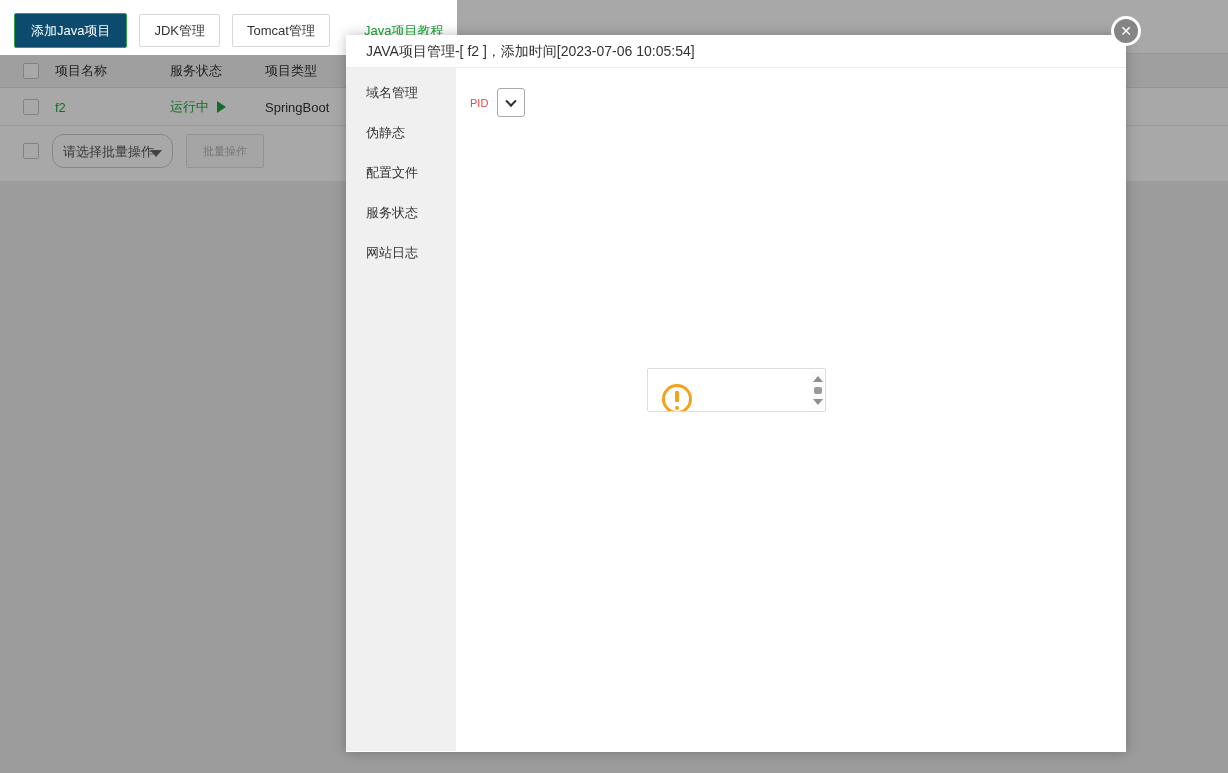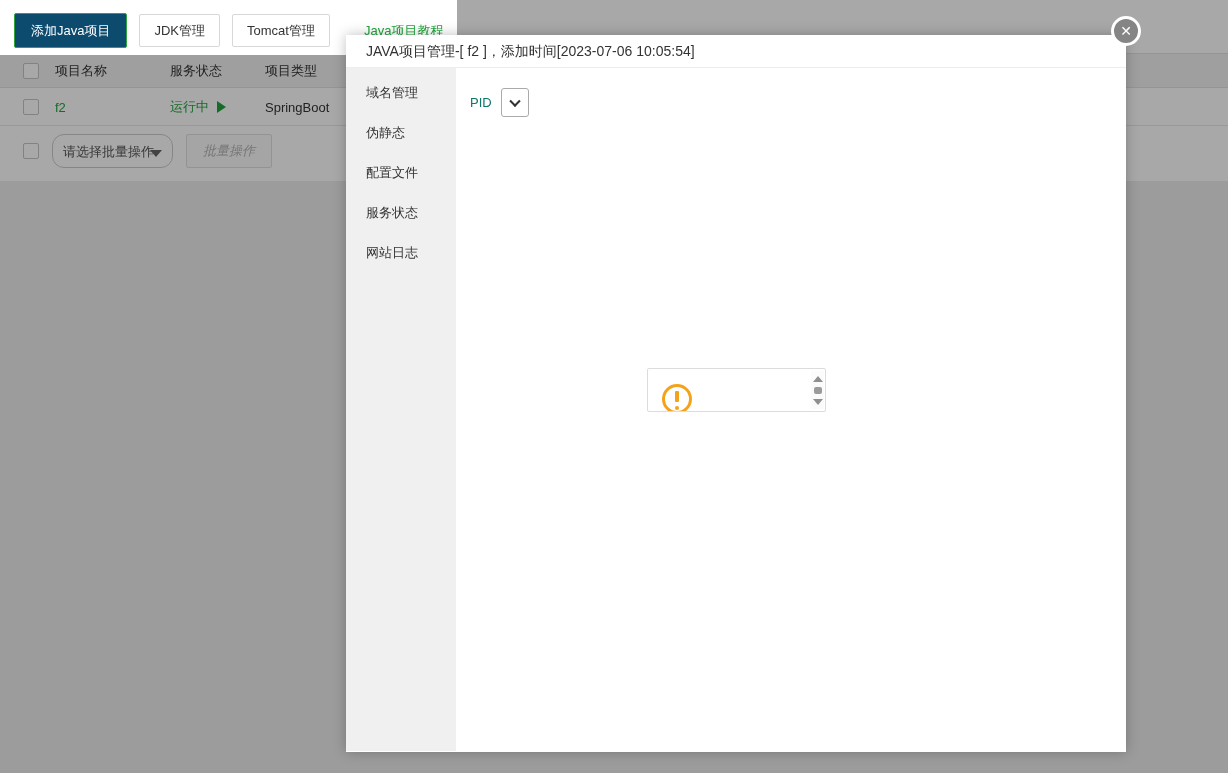--- a/index.html
+++ b/index.html
@@ -23,37 +23,37 @@
   .c-name   { left:55px; }
   .c-status { left:170px; }
   .c-type   { left:265px; }
   .green { color:#20a53a; }
   .name-link { color:#20a53a; cursor:pointer; }
   .play-icon { display:inline-block; width:0; height:0; border-left:9px solid #20a53a; border-top:6px solid transparent; border-bottom:6px solid transparent; margin-left:8px; vertical-align:middle; cursor:pointer; }
 
   .batch-bar { position:absolute; top:133px; left:0; width:1228px; height:36px; }
   .batch-select { position:absolute; left:52px; top:1px; width:121px; height:34px; border:1px solid #cccccc; border-radius:12px; background:#ffffff; font-size:13px; color:#555555; line-height:33px; padding-left:10px; cursor:pointer; }
   .caret-down { position:absolute; right:10px; top:15px; width:0; height:0; border-left:6px solid transparent; border-right:6px solid transparent; border-top:7px solid #666666; }
-  .batch-btn { position:absolute; left:186px; top:1px; height:34px; padding:0 16px; background:#fbfbfb; border:1px solid #e0e0e0; border-radius:2px; font-size:13px; color:#b3b3b3; line-height:32px; cursor:default;font-style:italic; }
+  .batch-btn { position:absolute; left:186px; top:1px; height:34px; padding:0 16px; background:#fbfbfb; border:1px solid #e0e0e0; border-radius:2px; font-size:11px; color:#b3b3b3; line-height:32px; cursor:default; }
 
   
   .shade { position:absolute; inset:0; background:rgba(0,0,0,0.34); z-index:10; }
 
   
   .modal { position:absolute; left:346px; top:35px; width:780px; height:717px; background:#ffffff; z-index:30; box-shadow:0 0 12px rgba(0,0,0,0.25); }
   .modal-title { height:33px; line-height:33px; padding-left:20px; font-size:14px; color:#333333; border-bottom:1px solid #ededed; background:#ffffff; white-space:nowrap; }
   .modal-close { position:absolute; top:-19px; right:-15px; width:30px; height:30px; border-radius:50%; background:#858585; border:3px solid #ffffff; color:#ffffff; font-size:14px; font-weight:bold; text-align:center; line-height:24px; cursor:pointer; z-index:40; }
   .modal-body { display:flex; height:683px; }
   .side-tabs { width:110px; background:#f0f0f0; padding-top:5px; flex-shrink:0; }
   .tab { height:40px; line-height:40px; padding-left:20px; font-size:13px; color:#333333; cursor:pointer; white-space:nowrap; }
   .tab.active { background:#ffffff; }
   .modal-content { flex:1; position:relative; background:#ffffff; }
 
   .pid-row { position:absolute; left:14px; top:20px; display:flex; align-items:center; }
-  .pid-label { font-size:13px; color:#0f766e; margin-right:9px; }
+  .pid-label { font-size:11px; color:#ef4444; margin-right:9px; }
   .pid-select { width:28px; height:29px; border:1px solid #aaaaaa; border-radius:3px; background:#ffffff; position:relative; cursor:pointer; }
   .chevron { position:absolute; left:50%; top:50%; width:8px; height:8px; border-left:2px solid #333333; border-bottom:2px solid #333333; transform:translate(-50%,-72%) rotate(-45deg); }
 
   .msg-box { position:absolute; left:191px; top:300px; width:179px; height:44px; background:#ffffff; border:1px solid #dcdcdc; border-radius:2px; overflow:hidden; }
   .warn-icon { position:absolute; left:14px; top:15px; width:30px; height:30px; border:3px solid #f5a21b; border-radius:50%; }
   .warn-bar { position:absolute; left:50%; top:4px; transform:translateX(-50%); width:4px; height:11px; background:#f5a21b; border-radius:1px; }
   .warn-dot { position:absolute; left:50%; top:19px; transform:translateX(-50%); width:4px; height:4px; background:#f5a21b; border-radius:50%; }
   .mini-scrollbar { position:absolute; right:1px; top:2px; bottom:2px; width:13px; background:#fbfbfb; display:flex; flex-direction:column; align-items:center; justify-content:center; gap:5px; }
   .tri-up   { width:0; height:0; border-left:5px solid transparent; border-right:5px solid transparent; border-bottom:6px solid #8f8f8f; cursor:pointer; }
   .tri-down { width:0; height:0; border-left:5px solid transparent; border-right:5px solid transparent; border-top:6px solid #8f8f8f; cursor:pointer; }

